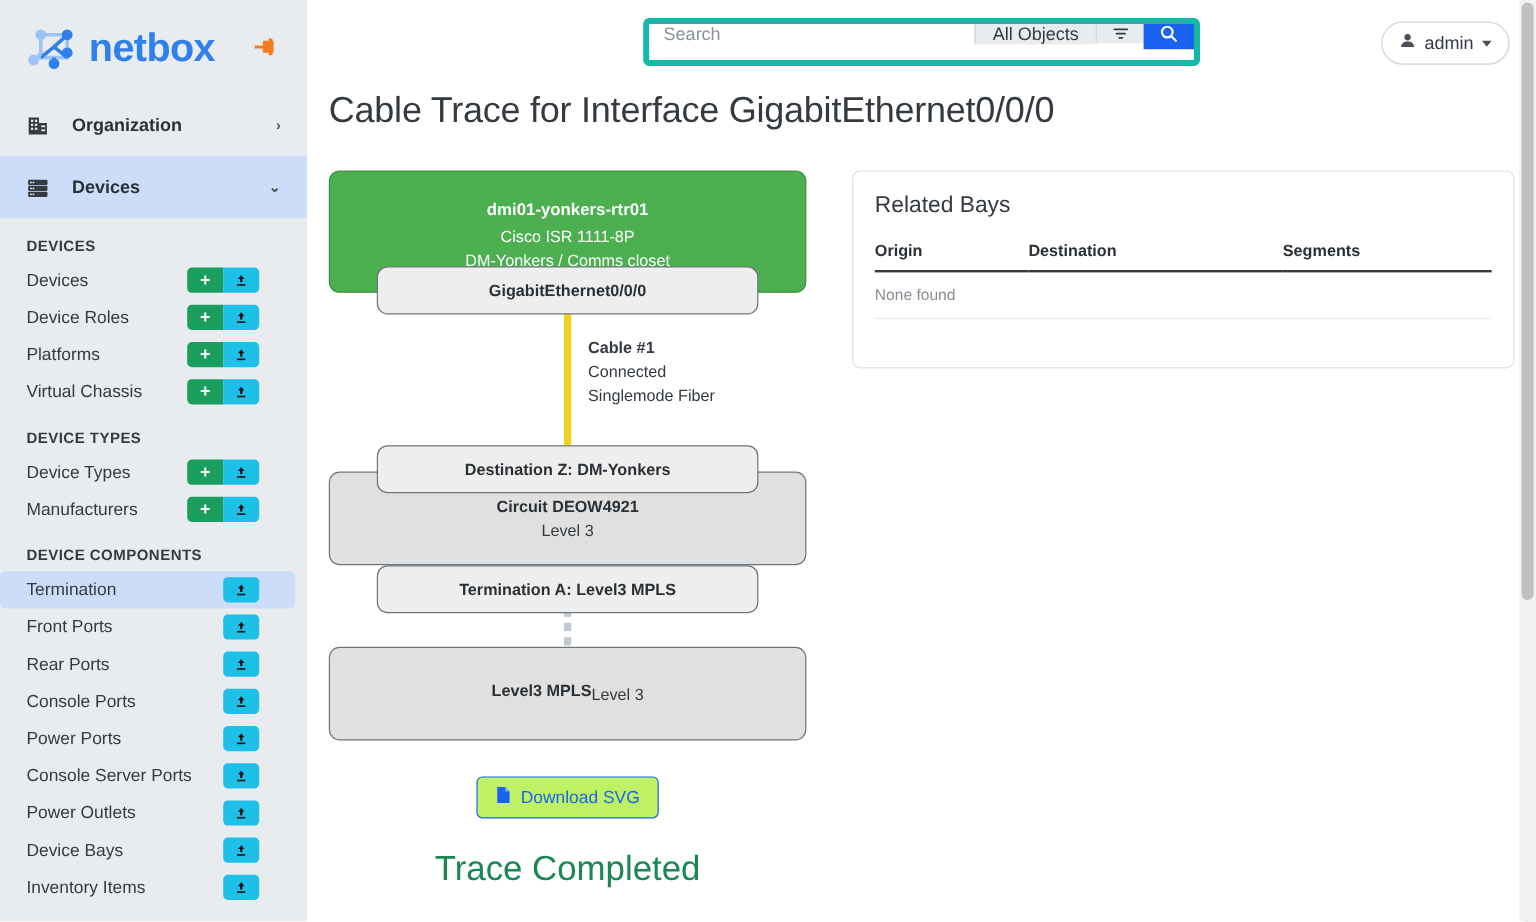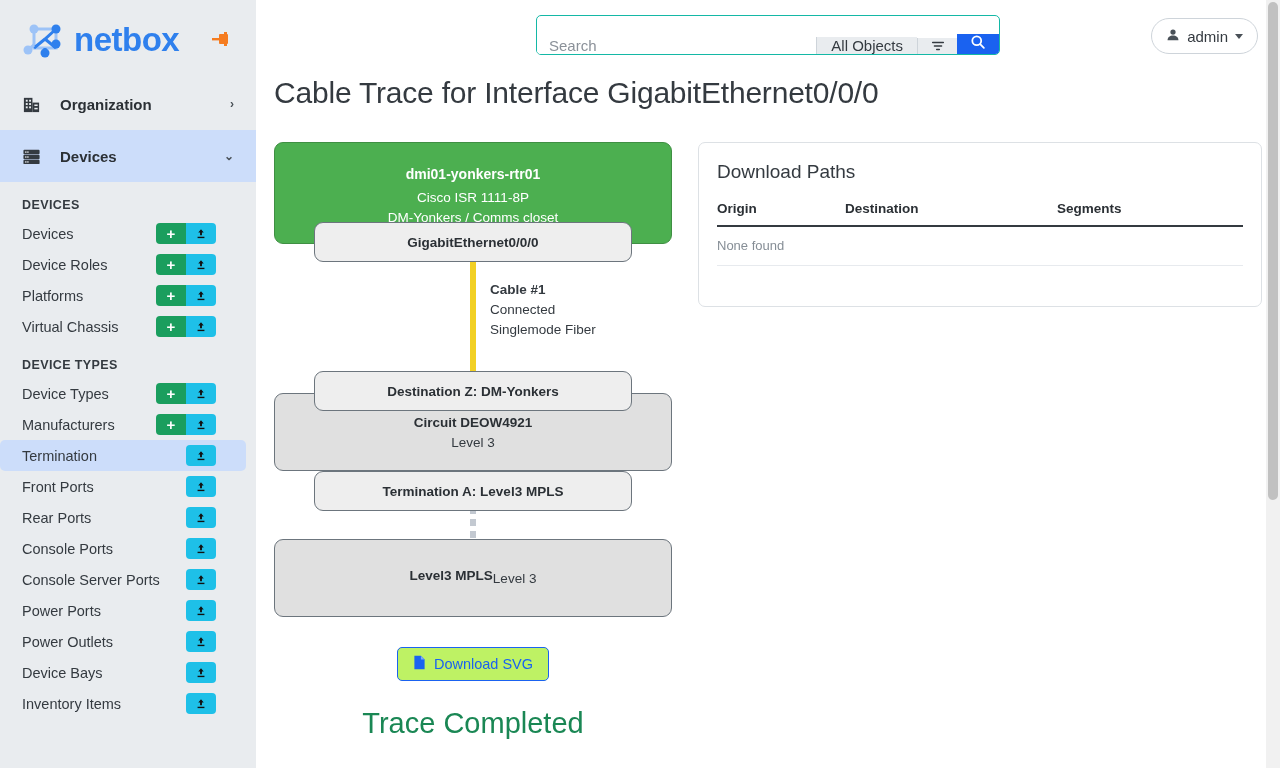--- a/index.html
+++ b/index.html
@@ -82,26 +82,26 @@
     position: relative;
     overflow: hidden;
   }
   .topbar {
     height: 70px;
     display: flex; align-items: center;
     padding: 0 18px;
     position: relative;
   }
   .search-wrap {
-    display: flex; align-items: flex-end;
+    display: flex; align-items: flex-start;
     margin: 0 auto; height: 40px;
     width: 464px;
     border-radius: 5px;
     overflow: hidden;
-    border: 1px solid #14b8a6;
+    border: 5px solid #14b8a6;
   }
   .search-input {
     flex: 1; border: 0; outline: none;
     padding: 0 12px; font-size: 15px;
     color: #343a40; background: #fff;
     font-family: "Liberation Sans", sans-serif;
   }
   .search-input::placeholder { color: #8b9199; }
   .search-scope {
     display: flex; align-items: center; padding: 0 14px;
@@ -129,21 +129,21 @@
     width: 0; height: 0; border-left: 4.5px solid transparent;
     border-right: 4.5px solid transparent; border-top: 5px solid #495057;
   }
 
   .page-title {
     font-size: 30px; font-weight: 400; color: #343a40;
     padding: 6px 0 0 18px; margin: 0;
     letter-spacing: -0.2px;
   }
 
-  .content { display: flex; padding: 32px 18px 0 18px; gap: 26px; }
+  .content { display: flex; padding: 32px 18px 0 18px; gap: 38px; }
 
   
   .trace { width: 398px; position: relative; }
   .node {
     border-radius: 9px;
     border: 1px solid #6c757d;
     text-align: center;
     position: relative;
   }
   .node-device {
@@ -389,20 +389,21 @@
         <span class="btn-sq btn-add">+</span>
         <span class="btn-sq btn-imp">
           <svg viewBox="0 0 14 14" width="12" height="12" fill="#111">
               <path d="M7 1.5L10.2 5.2H8.1v3.3H5.9V5.2H3.8z"></path>
               <rect x="3" y="10.2" width="8" height="1.6"></rect>
             </svg>
         </span>
       </span>
     </div>
 
+    <div class="section-head">DEVICE COMPONENTS</div>
     <div class="nav-item selected">
       <span class="ni-label">Termination</span>
       <span class="nav-btns">
         <span class="btn-sq btn-imp single">
           <svg viewBox="0 0 14 14" width="12" height="12" fill="#111">
               <path d="M7 1.5L10.2 5.2H8.1v3.3H5.9V5.2H3.8z"></path>
               <rect x="3" y="10.2" width="8" height="1.6"></rect>
             </svg>
         </span>
       </span>
@@ -434,32 +435,32 @@
       <span class="nav-btns">
         <span class="btn-sq btn-imp single">
           <svg viewBox="0 0 14 14" width="12" height="12" fill="#111">
               <path d="M7 1.5L10.2 5.2H8.1v3.3H5.9V5.2H3.8z"></path>
               <rect x="3" y="10.2" width="8" height="1.6"></rect>
             </svg>
         </span>
       </span>
     </div>
     <div class="nav-item">
+      <span class="ni-label">Power Ports</span>
+      <span class="nav-btns">
+        <span class="btn-sq btn-imp single">
+          <svg viewBox="0 0 14 14" width="12" height="12" fill="#111">
+              <path d="M7 1.5L10.2 5.2H8.1v3.3H5.9V5.2H3.8z"></path>
+              <rect x="3" y="10.2" width="8" height="1.6"></rect>
+            </svg>
+        </span>
+      </span>
+    </div>
+    <div class="nav-item">
       <span class="ni-label">Console Server Ports</span>
-      <span class="nav-btns">
-        <span class="btn-sq btn-imp single">
-          <svg viewBox="0 0 14 14" width="12" height="12" fill="#111">
-              <path d="M7 1.5L10.2 5.2H8.1v3.3H5.9V5.2H3.8z"></path>
-              <rect x="3" y="10.2" width="8" height="1.6"></rect>
-            </svg>
-        </span>
-      </span>
-    </div>
-    <div class="nav-item">
-      <span class="ni-label">Power Ports</span>
       <span class="nav-btns">
         <span class="btn-sq btn-imp single">
           <svg viewBox="0 0 14 14" width="12" height="12" fill="#111">
               <path d="M7 1.5L10.2 5.2H8.1v3.3H5.9V5.2H3.8z"></path>
               <rect x="3" y="10.2" width="8" height="1.6"></rect>
             </svg>
         </span>
       </span>
     </div>
     <div class="nav-item">
@@ -590,21 +591,21 @@
               </svg>
             </span>
             <span>Download SVG</span>
           </button>
         </div>
 
         <div class="trace-done">Trace Completed</div>
       </div>
 
       <section class="card">
-        <div class="card-title">Download Paths</div>
+        <div class="card-title">Related Bays</div>
         <table class="tbl">
           <thead>
             <tr>
               <th style="width:128px">Origin</th>
               <th style="width:212px">Destination</th>
               <th>Segments</th>
             </tr>
           </thead>
           <tbody>
             <tr>

